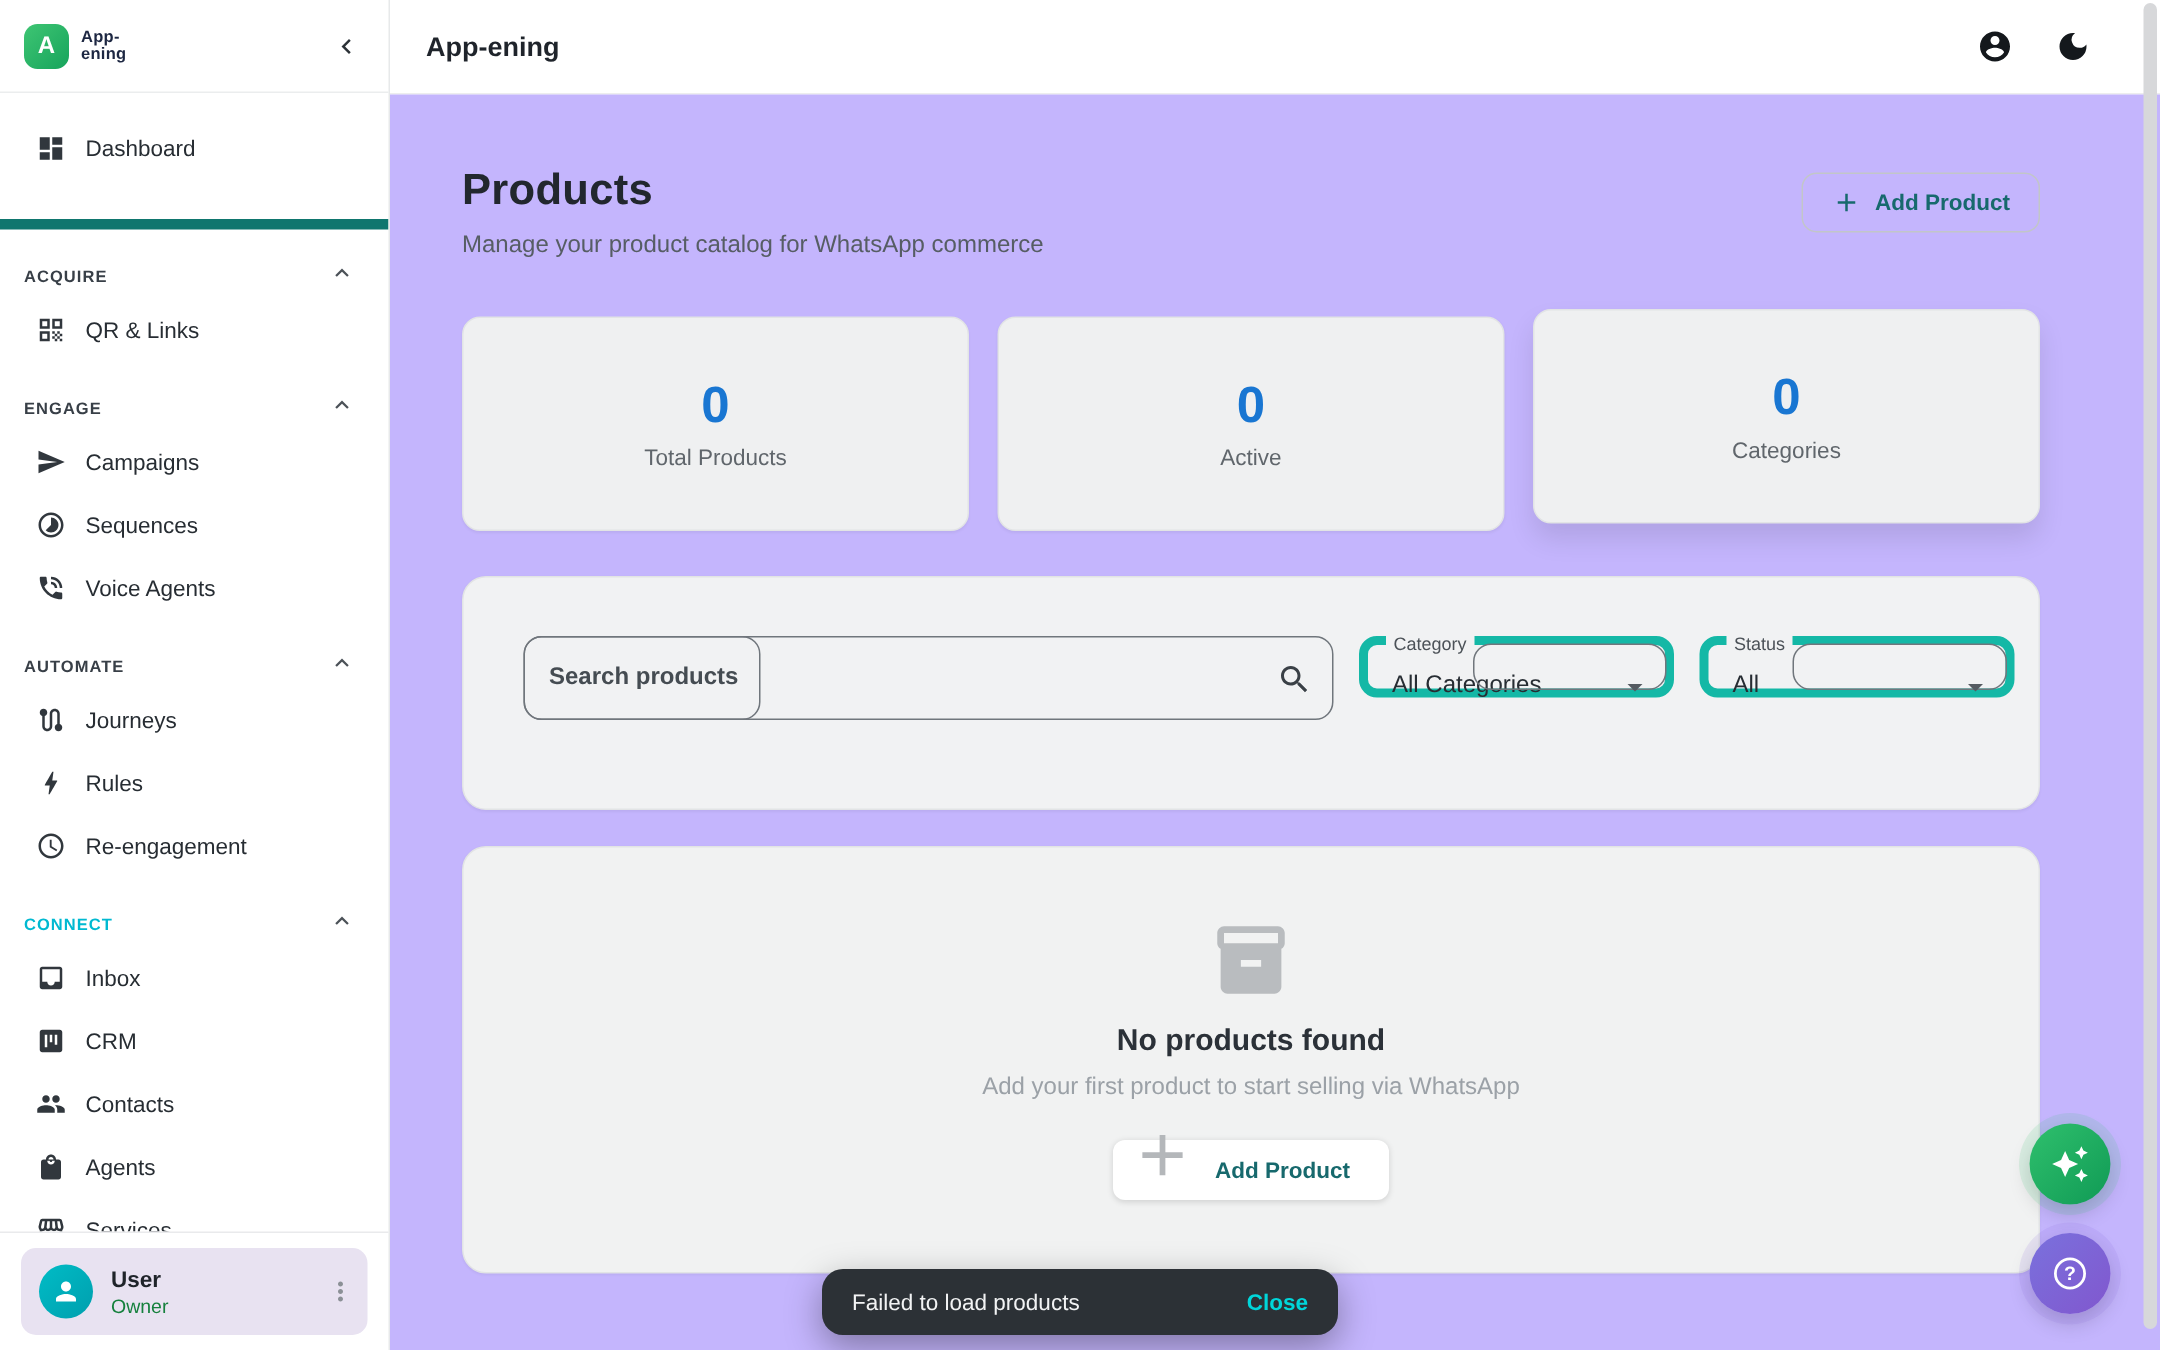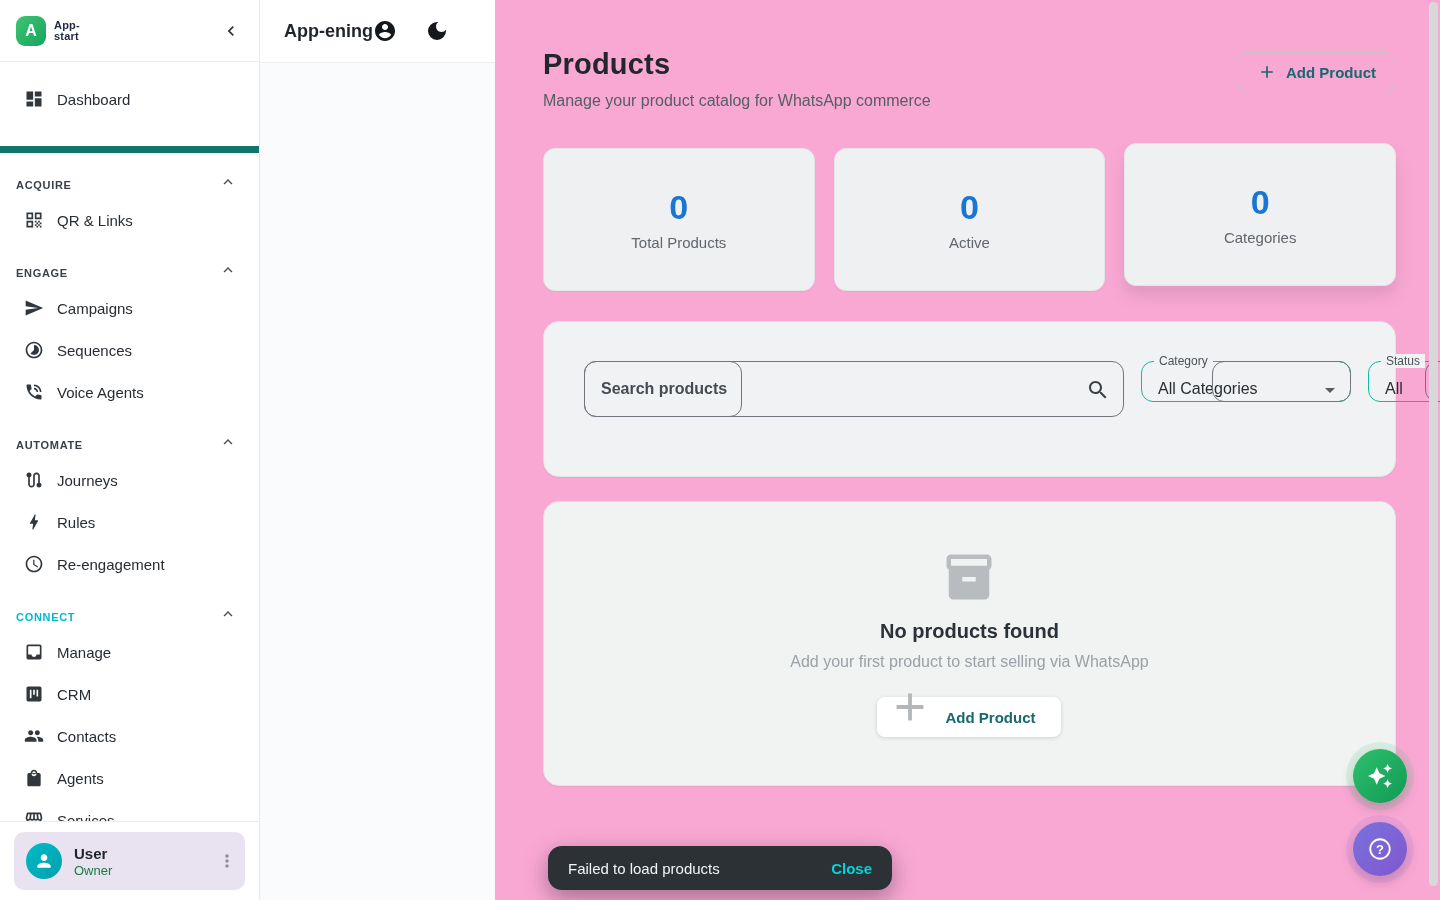--- a/index.html
+++ b/index.html
@@ -28,48 +28,48 @@
   .side-foot { border-top:1px solid #e9eaec; padding:10px 14px; flex:none; }
   .user-card { background:#e8e2f1; border-radius:10px; height:58px; display:flex; align-items:center; gap:12px; padding:0 8px 0 12px; cursor:pointer; }
   .avatar { width:36px; height:36px; border-radius:50%; background:linear-gradient(135deg,#00bcc6,#009fae); display:flex; align-items:center; justify-content:center; flex:none; }
   .avatar svg { width:20px; height:20px; color:#fff; }
   .user-meta { flex:1; }
   .user-name { font-size:15px; font-weight:700; color:#1f242a; }
   .user-role { font-size:13px; color:#15803d; margin-top:1px; }
   .dots { width:20px; height:20px; color:#8b9096; flex:none; }
 
   
-  .main { flex:1; display:flex; flex-direction:row; min-width:0; }
+  .main { flex:1; display:flex; flex-direction:column; min-width:0; }
   .topbar { height:63px; background:#fff; border-bottom:1px solid #ededee; display:flex; align-items:center; justify-content:space-between; padding:0 46px 0 24px; flex:none; }
   .topbar h1 { font-size:18px; font-weight:700; color:#1f242b; }
   .top-icons { display:flex; align-items:center; gap:28px; }
   .icon-btn { border:none; background:none; width:24px; height:24px; color:#14181c; cursor:pointer; padding:0; }
   .icon-btn svg { width:24px; height:24px; }
 
-  .content { flex:1; background:#f9a8d4; padding:48px 44px 0 48px; overflow:hidden; }
+  .content { flex:1; background:#c4b5fd; padding:48px 80px 0 48px; overflow:hidden; }
   .page-head { display:flex; align-items:flex-start; justify-content:space-between; }
   .page-title { font-size:29px; font-weight:600; color:#22272e; letter-spacing:.2px; }
   .page-sub { font-size:16px; color:#565d64; margin-top:11px; }
   .btn-outline { display:flex; align-items:center; gap:9px; height:40px; padding:0 19px; background:transparent; border:1px solid #c2c6c8; border-radius:10px; color:#17696d; font-size:15px; font-weight:600; cursor:pointer; margin-top:4px; font-family:inherit; }
   .btn-outline svg { width:20px; height:20px; }
 
   .stats { display:flex; gap:19px; margin-top:38px; }
   .stat-card { flex:1; height:143px; background:#eff0f1; border:1px solid #e2e4e5; border-radius:12px; box-shadow:0 1px 2px rgba(0,0,0,.05); display:flex; flex-direction:column; align-items:center; justify-content:center; }
   .stat-card.lifted { transform:translateY(-5px); box-shadow:0 10px 18px rgba(0,0,0,.10); }
   .stat-value { font-size:34px; font-weight:700; color:#1976d2; }
   .stat-label { font-size:15px; color:#60666c; margin-top:7px; }
 
   .filter-card { margin-top:30px; height:156px; background:#f1f2f3; border:1px solid #e2e4e5; border-radius:16px; box-shadow:0 1px 2px rgba(0,0,0,.05); padding:39px 40px; display:flex; gap:17px; }
   .search-field { position:relative; width:540px; height:56px; border:1px solid #70767c; border-radius:12px; flex:none; }
   .search-field input { width:100%; height:100%; background:transparent; border:none; outline:none; font-size:16px; color:#353b41; padding:0 50px 0 16px; font-family:inherit;font-weight:bold; }
   .search-field input::placeholder { color:#454c52; opacity:1; }
   .seam { position:absolute; top:-1px; bottom:-1px; border:1px solid #70767c; border-radius:12px; pointer-events:none; }
   .seam-search { left:-1px; width:158px; }
   .search-icon { position:absolute; right:13px; top:16px; width:24px; height:24px; color:#3a4046; }
-  .select-field { position:relative; width:210px; height:41px; border:1px solid #14b8a6; border-radius:12px; flex:none; cursor:pointer; }
+  .select-field { position:relative; width:210px; height:41px; border:6px solid #14b8a6; border-radius:12px; flex:none; cursor:pointer; }
   .flabel { position:absolute; top:-8px; left:12px; font-size:12px; color:#4c5258; background:#f1f2f3; padding:0 5px; }
   .fvalue { line-height:54px; padding-left:16px; font-size:16px; color:#272d33; }
   .caret { position:absolute; right:8px; top:16px; width:24px; height:24px; color:#555b61; }
   .seam-cat { left:70px; right:-1px; }
   .seam-status { left:56px; right:-1px; }
 
   .empty-card { margin-top:24px; height:285px; background:#f1f2f2; border:1px solid #e2e4e5; border-radius:16px; box-shadow:0 1px 2px rgba(0,0,0,.05); display:flex; flex-direction:column; align-items:center; justify-content:center; }
   .empty-icon { width:54px; height:54px; color:#b9bcbf; }
   .empty-title { font-size:20px; font-weight:700; color:#2b3138; margin-top:16px; }
   .empty-sub { font-size:16px; color:#9ba1a7; margin-top:10px; }
@@ -95,21 +95,21 @@
 <div class="app">
 
   <aside class="sidebar">
     <div class="side-head">
       <div class="logo">
         <div class="logo-mark">
             <span>A</span>
           </div>
         <div class="logo-text">
           <span>App-</span>
-          <span>start</span>
+          <span>ening</span>
         </div>
       </div>
       <button class="collapse-btn">
         <svg viewBox="0 0 24 24" width="20" height="20" fill="currentColor">
             <path d="M15.41 7.41 14 6l-6 6 6 6 1.41-1.41L10.83 12z"></path>
           </svg>
       </button>
     </div>
 
     <nav class="side-nav">
@@ -188,21 +188,21 @@
       <div class="sec-head sec-accent">
         <span class="sec-label">CONNECT</span>
         <svg class="chev" viewBox="0 0 24 24" fill="currentColor">
             <path d="M12 8l-6 6 1.41 1.41L12 10.83l4.59 4.58L18 14z"></path>
           </svg>
       </div>
       <a class="nav-item">
         <svg class="icon" viewBox="0 0 24 24" fill="currentColor">
             <path d="M19 3H4.99c-1.11 0-1.98.89-1.98 2L3 19c0 1.1.88 2 1.99 2H19c1.1 0 2-.9 2-2V5c0-1.1-.9-2-2-2zm0 12h-4c0 1.66-1.35 3-3 3s-3-1.34-3-3H4.99V5H19v10z"></path>
           </svg>
-        <span>Manage</span>
+        <span>Inbox</span>
       </a>
       <a class="nav-item">
         <svg class="icon" viewBox="0 0 24 24" fill="currentColor">
             <path d="M19 3H5c-1.1 0-2 .9-2 2v14c0 1.1.9 2 2 2h14c1.1 0 2-.9 2-2V5c0-1.1-.9-2-2-2zM9 17H7V7h2v10zm4-4h-2V7h2v6zm4 2h-2V7h2v8z"></path>
           </svg>
         <span>CRM</span>
       </a>
       <a class="nav-item">
         <svg class="icon" viewBox="0 0 24 24" fill="currentColor">
             <path d="M16 11c1.66 0 2.99-1.34 2.99-3S17.66 5 16 5c-1.66 0-3 1.34-3 3s1.34 3 3 3zm-8 0c1.66 0 2.99-1.34 2.99-3S9.66 5 8 5C6.34 5 5 6.34 5 8s1.34 3 3 3zm0 2c-2.33 0-7 1.17-7 3.5V19h14v-2.5c0-2.33-4.67-3.5-7-3.5zm8 0c-.29 0-.62.02-.97.05 1.16.84 1.97 1.97 1.97 3.45V19h6v-2.5c0-2.33-4.67-3.5-7-3.5z"></path>

